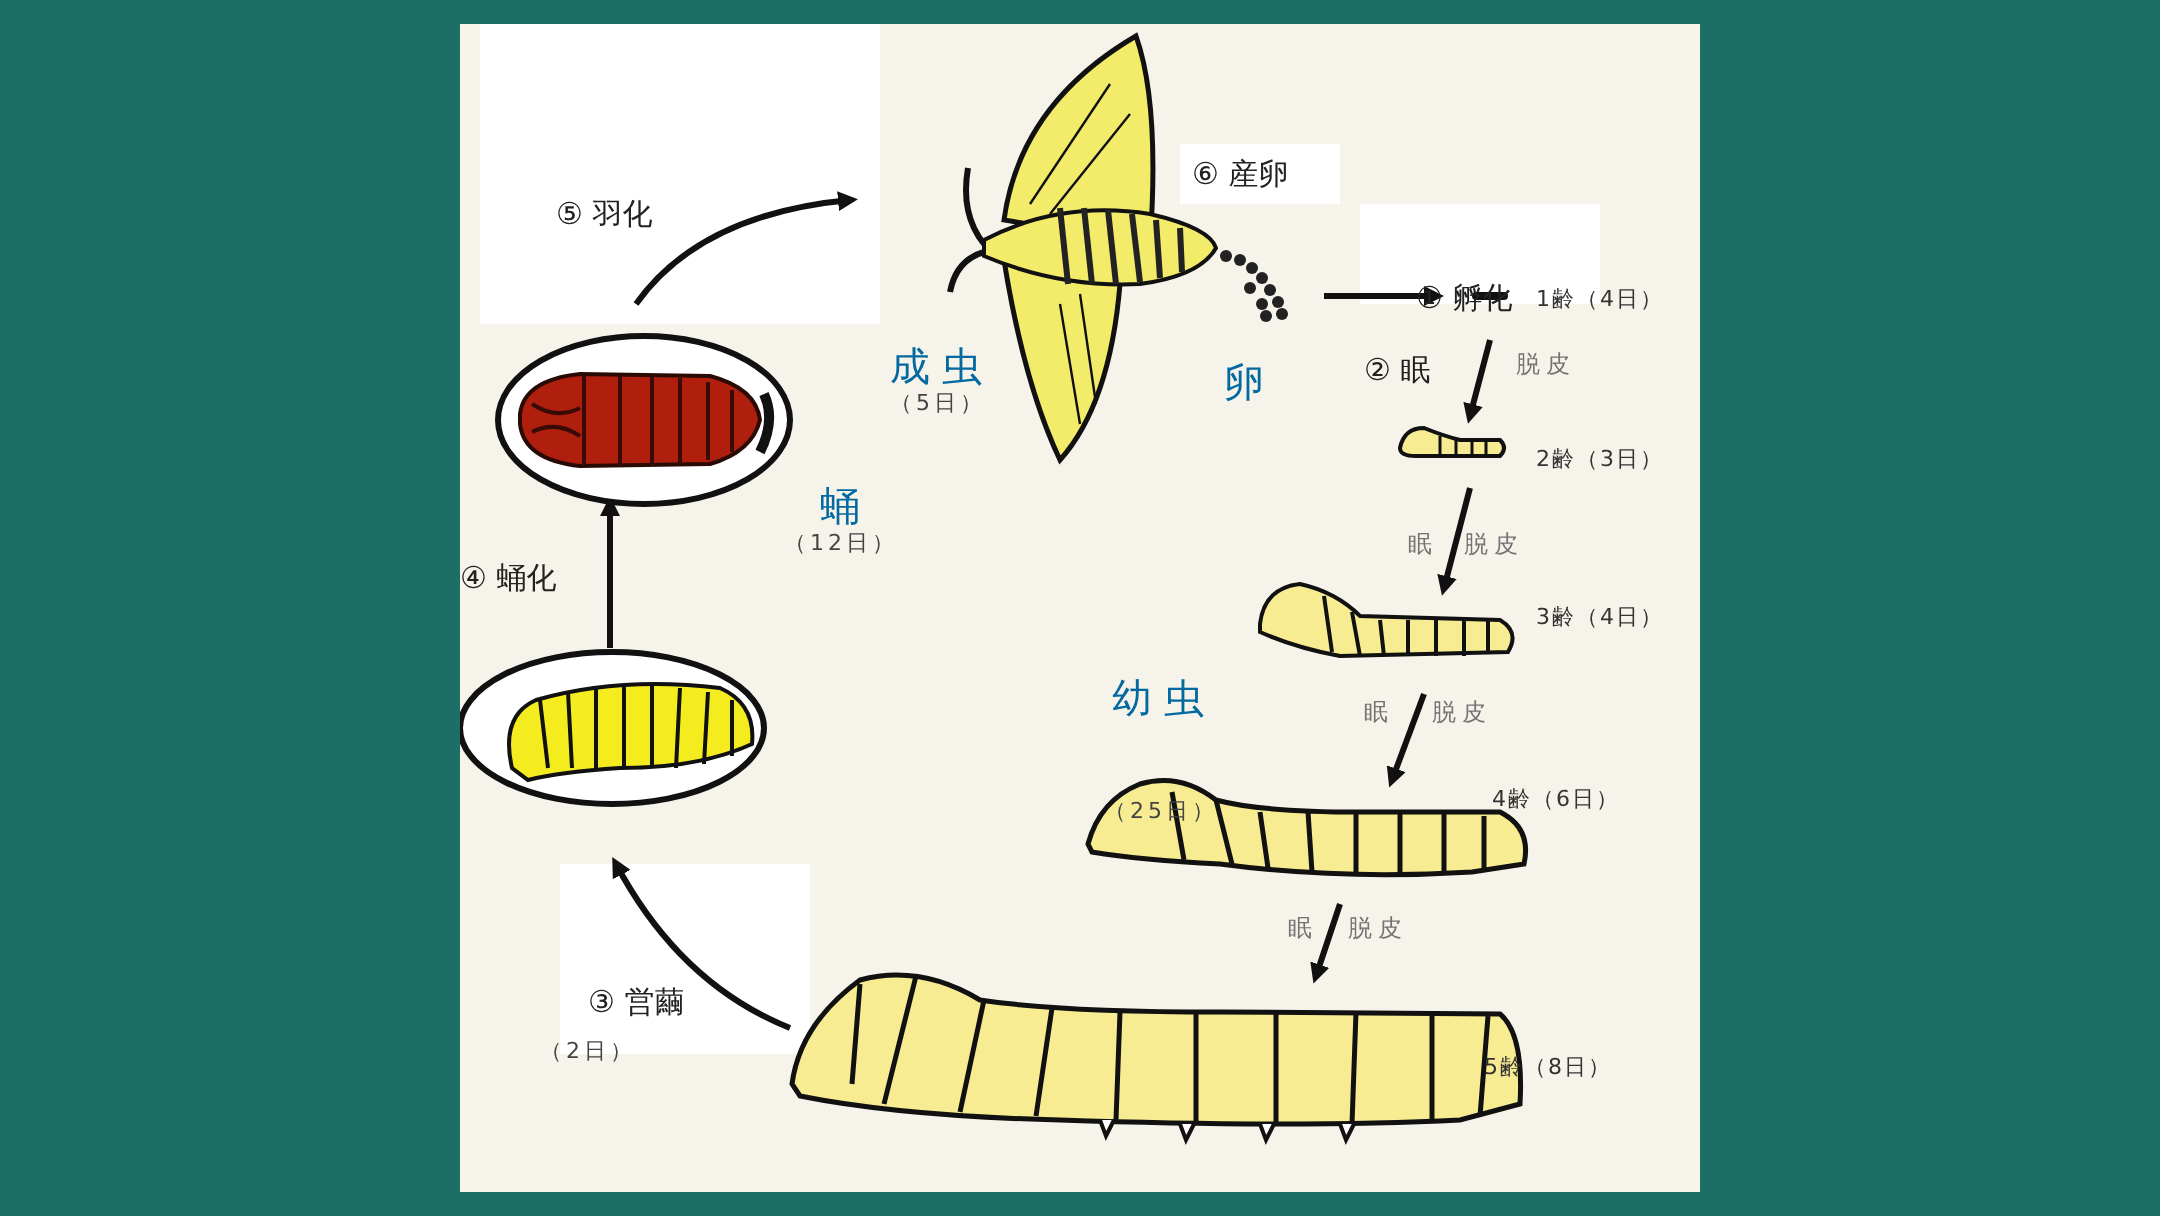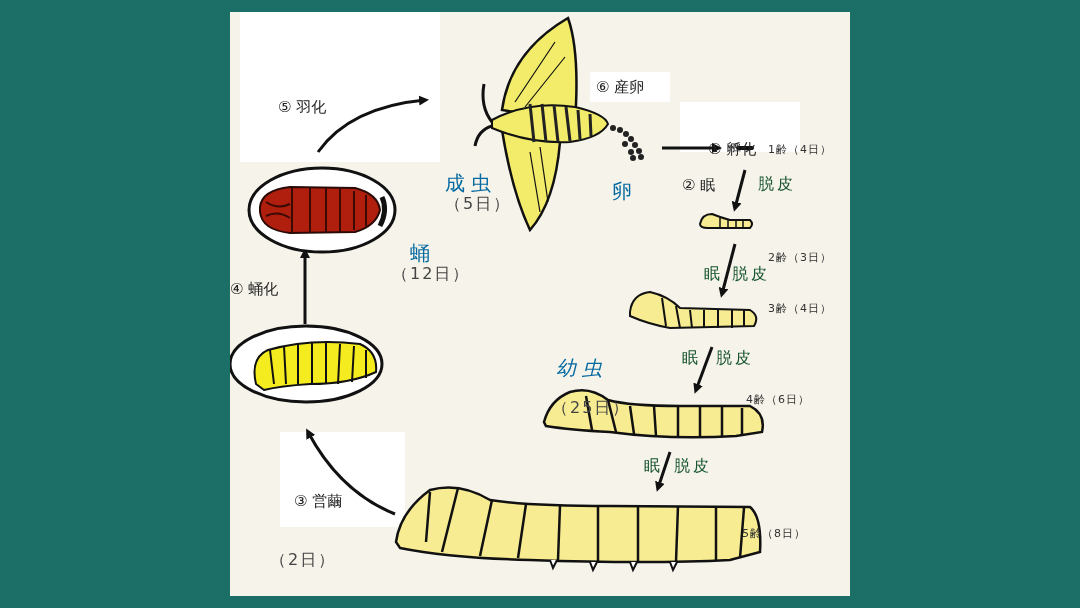--- a/index.html
+++ b/index.html
@@ -14,23 +14,23 @@
       background: #f6f3ea;
       overflow: hidden;
     }
     .whitebox { position: absolute; background: #ffffff; }
     .lbl {
       position: absolute; color: #333; white-space: nowrap;
       font-family: "DejaVu Sans", sans-serif;
     }
     .step { font-size: 15px; font-weight: normal; color: #222; }
     .stage { font-size: 20px; color: #0369a1; letter-spacing: 6px; }
-    .dur { font-size: 16px; color: #444; letter-spacing: 2px; }
+    .dur { font-size: 11px; color: #444; letter-spacing: 2px; }
     .inst { font-size: 11px; color: #333; letter-spacing: 1px; }
-    .molt { font-size: 16px; color: #14532d; letter-spacing: 3px; }
+    .molt { font-size: 12px; color: #737373; letter-spacing: 3px; }
     svg.art { position: absolute; left: 0; top: 0; }
   </style>
 </head>
 <body>
 
 <div class="panel">
 
   <div class="whitebox" style="left:10px;top:0;width:200px;height:150px;"></div>
   <div class="whitebox" style="left:360px;top:60px;width:80px;height:30px;"></div>
   <div class="whitebox" style="left:450px;top:90px;width:120px;height:50px;"></div>
@@ -118,26 +118,26 @@
   <div class="lbl step" style="left:478px;top:96px;margin-top:32px;">① 孵化</div>
   <div class="lbl step" style="left:452px;top:164px;text-align:right;">② 眠</div>
   <div class="lbl step" style="left:0px;top:268px;">④ 蛹化</div>
   <div class="lbl step" style="left:20px;top:480px;margin-left:44px;">③ 営繭</div>
 
   <div class="lbl stage" style="left:215px;top:158px;">成虫</div>
   <div class="lbl dur" style="left:215px;top:182px;">（5日）</div>
   <div class="lbl stage" style="left:382px;top:166px;">卵</div>
   <div class="lbl stage" style="left:180px;top:228px;">蛹</div>
   <div class="lbl dur" style="left:162px;top:252px;">（12日）</div>
-  <div class="lbl stage" style="left:326px;top:343px;font-style:italic;">幼虫</div>
+  <div class="lbl stage" style="left:326px;top:324px;">幼虫</div>
   <div class="lbl dur" style="left:322px;top:360px;margin-top:26px;">（25日）</div>
-  <div class="lbl dur" style="left:40px;top:506px;margin-top:32px;">（2日）</div>
+  <div class="lbl dur" style="left:40px;top:506px;">（2日）</div>
 
   <div class="lbl inst" style="left:538px;top:130px;">1齢（4日）</div>
-  <div class="lbl inst" style="left:538px;top:210px;margin-top:28px;">2齢（3日）</div>
+  <div class="lbl inst" style="left:538px;top:210px;">2齢（3日）</div>
   <div class="lbl inst" style="left:538px;top:289px;">3齢（4日）</div>
   <div class="lbl inst" style="left:516px;top:380px;">4齢（6日）</div>
   <div class="lbl inst" style="left:512px;top:474px;margin-top:40px;">5齢（8日）</div>
 
   <div class="lbl molt" style="left:528px;top:162px;">脱皮</div>
   <div class="lbl molt" style="left:474px;top:252px;">眠</div>
   <div class="lbl molt" style="left:502px;top:252px;">脱皮</div>
   <div class="lbl molt" style="left:452px;top:336px;">眠</div>
   <div class="lbl molt" style="left:486px;top:336px;">脱皮</div>
   <div class="lbl molt" style="left:414px;top:444px;">眠</div>

